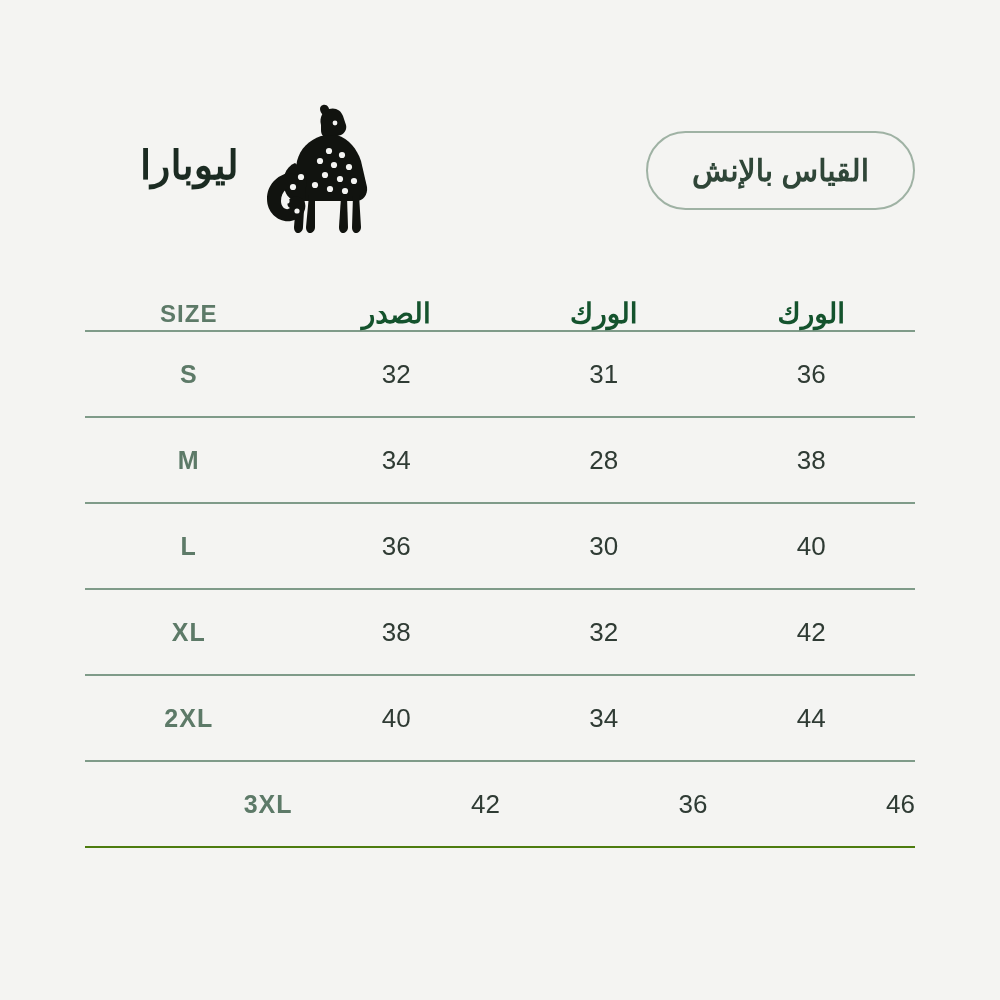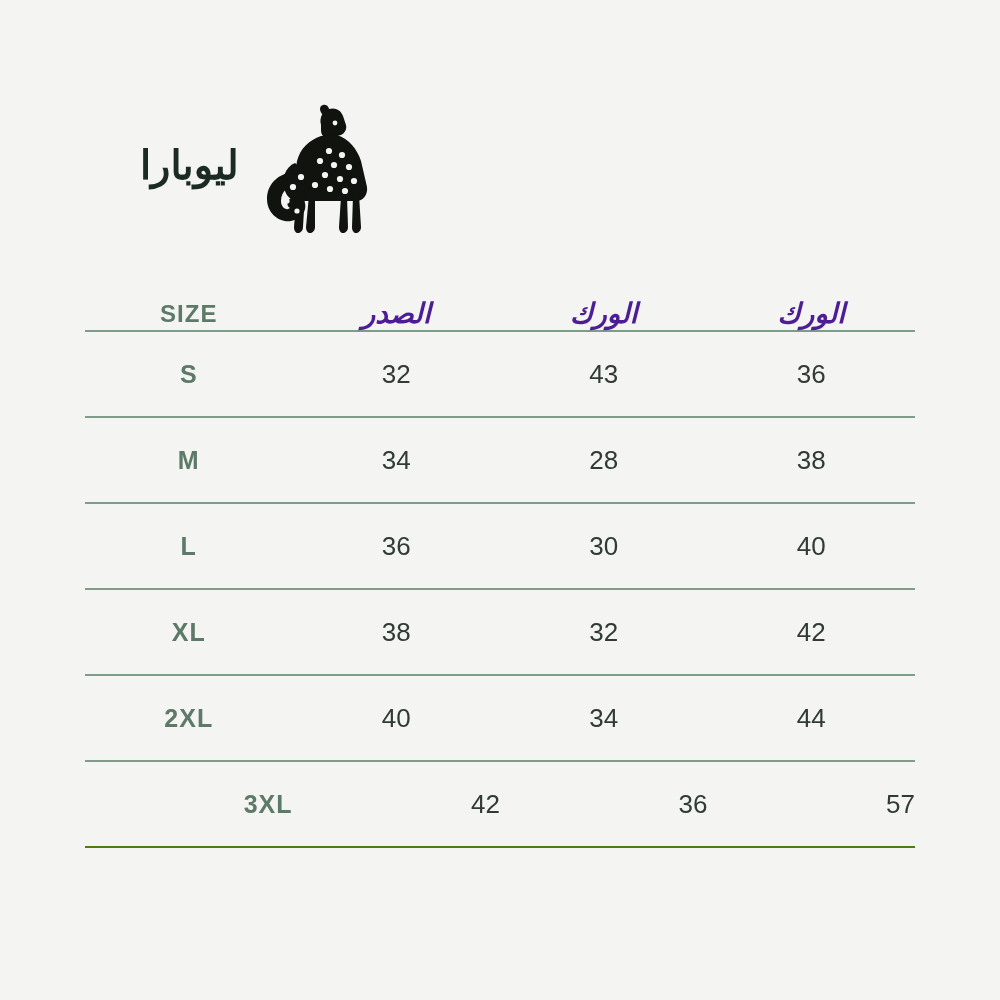--- a/index.html
+++ b/index.html
@@ -103,22 +103,21 @@
     font-size: 24px;
     font-weight: 700;
     color: #5d7a68;
     padding-bottom: 34px;
     letter-spacing: 1px;
   }
 
   thead th.ar {
     font-size: 28px;
     direction: rtl;
-    color: #4c1d95;
-    font-style: italic;
+    color: #14532d;
   }
 
   tbody tr {
     height: 86px;
   }
 
   tbody td {
     border-top: 2px solid #7f9b89;
     font-size: 26px;
     color: #3f5a4a;
@@ -189,37 +188,38 @@
               <circle cx="44" cy="74" r="3.1"></circle>
             <circle cx="36" cy="84" r="3.1"></circle>
               <circle cx="30" cy="98" r="2.6"></circle>
             <circle cx="40" cy="108" r="2.6"></circle>
               <circle cx="78" cy="20" r="2.4"></circle>
           </g>
         </svg>
       </span>
     </div>
 
+    <div class="unit-pill">القياس بالإنش</div>
   </div>
 
   <div class="table-wrap">
     <table class="size-table">
       <thead>
         <tr>
           <th>SIZE</th>
           <th class="ar">الصدر</th>
           <th class="ar">الورك</th>
           <th class="ar">الورك</th>
         </tr>
       </thead>
       <tbody>
         <tr>
           <td class="size-label">S</td>
           <td class="value">32</td>
-          <td class="value">43</td>
+          <td class="value">31</td>
           <td class="value">36</td>
         </tr>
         <tr>
           <td class="size-label">M</td>
           <td class="value">34</td>
           <td class="value">28</td>
           <td class="value">38</td>
         </tr>
         <tr>
           <td class="size-label">L</td>
@@ -236,19 +236,19 @@
         <tr>
           <td class="size-label">2XL</td>
           <td class="value">40</td>
           <td class="value">34</td>
           <td class="value">44</td>
         </tr>
         <tr>
           <td class="size-label">3XL</td>
           <td class="value">42</td>
           <td class="value">36</td>
-          <td class="value">57</td>
+          <td class="value">46</td>
         </tr>
       </tbody>
     </table>
   </div>
 
 </div>
 
 </body></html>

